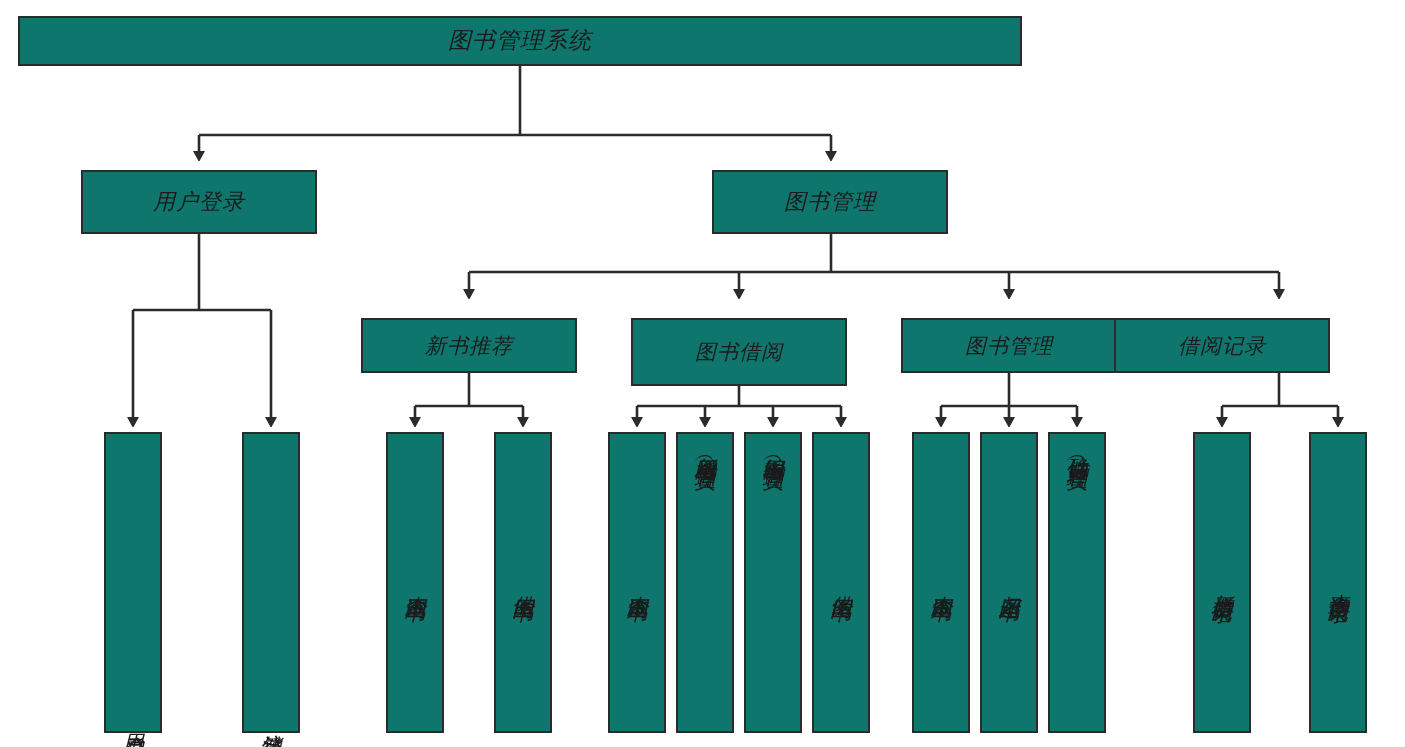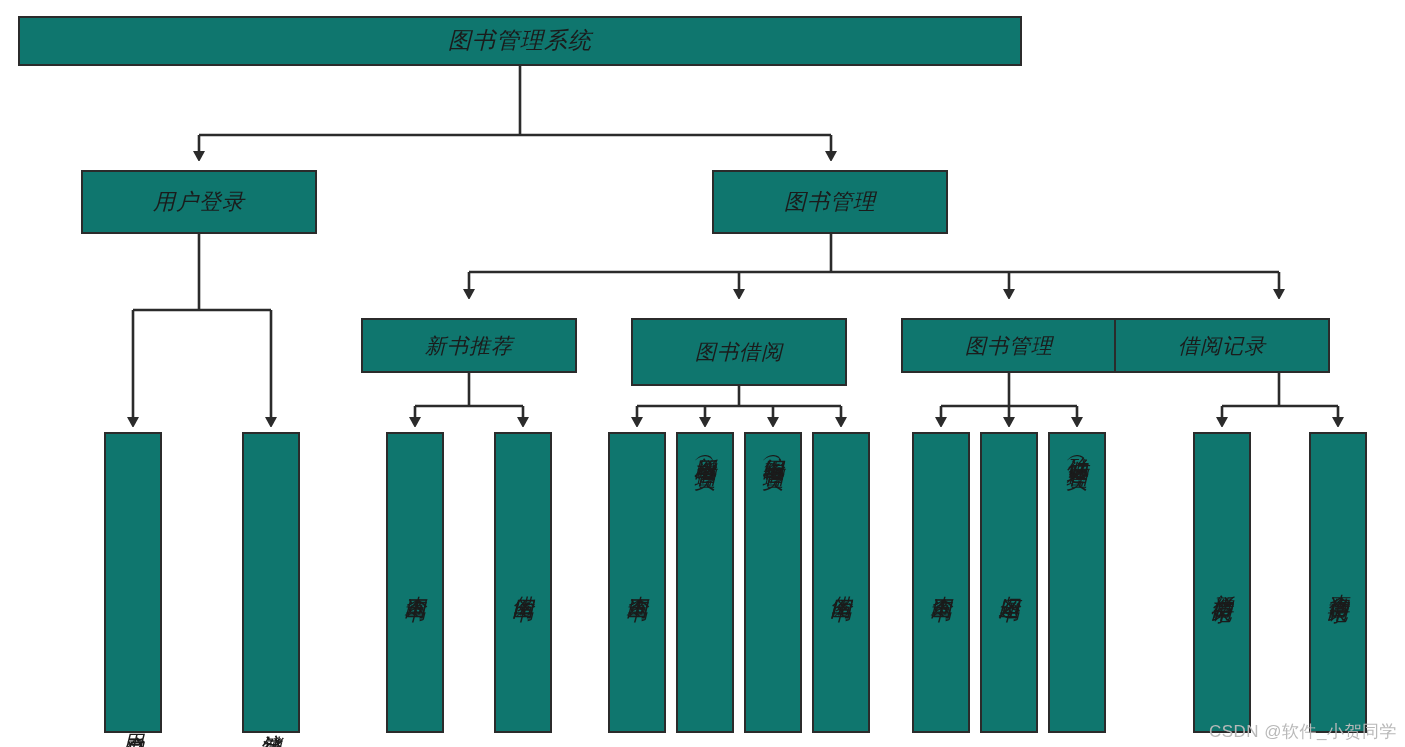--- a/index.html
+++ b/index.html
@@ -188,15 +188,14 @@
     <span class="node-label-v">确认归还（管理员）</span>
   </div>
 
   <div class="node-box leaf" style="left:1193px; top:432px; width:58px; height:301px;">
     <span class="node-label-v">新增借阅记录</span>
   </div>
   <div class="node-box leaf" style="left:1309px; top:432px; width:58px; height:301px;">
     <span class="node-label-v">查询借阅记录</span>
   </div>
 
-  <div class="watermark">CSDN @软件_小贺同学</div>
 
 </div>
 
 </body></html>

